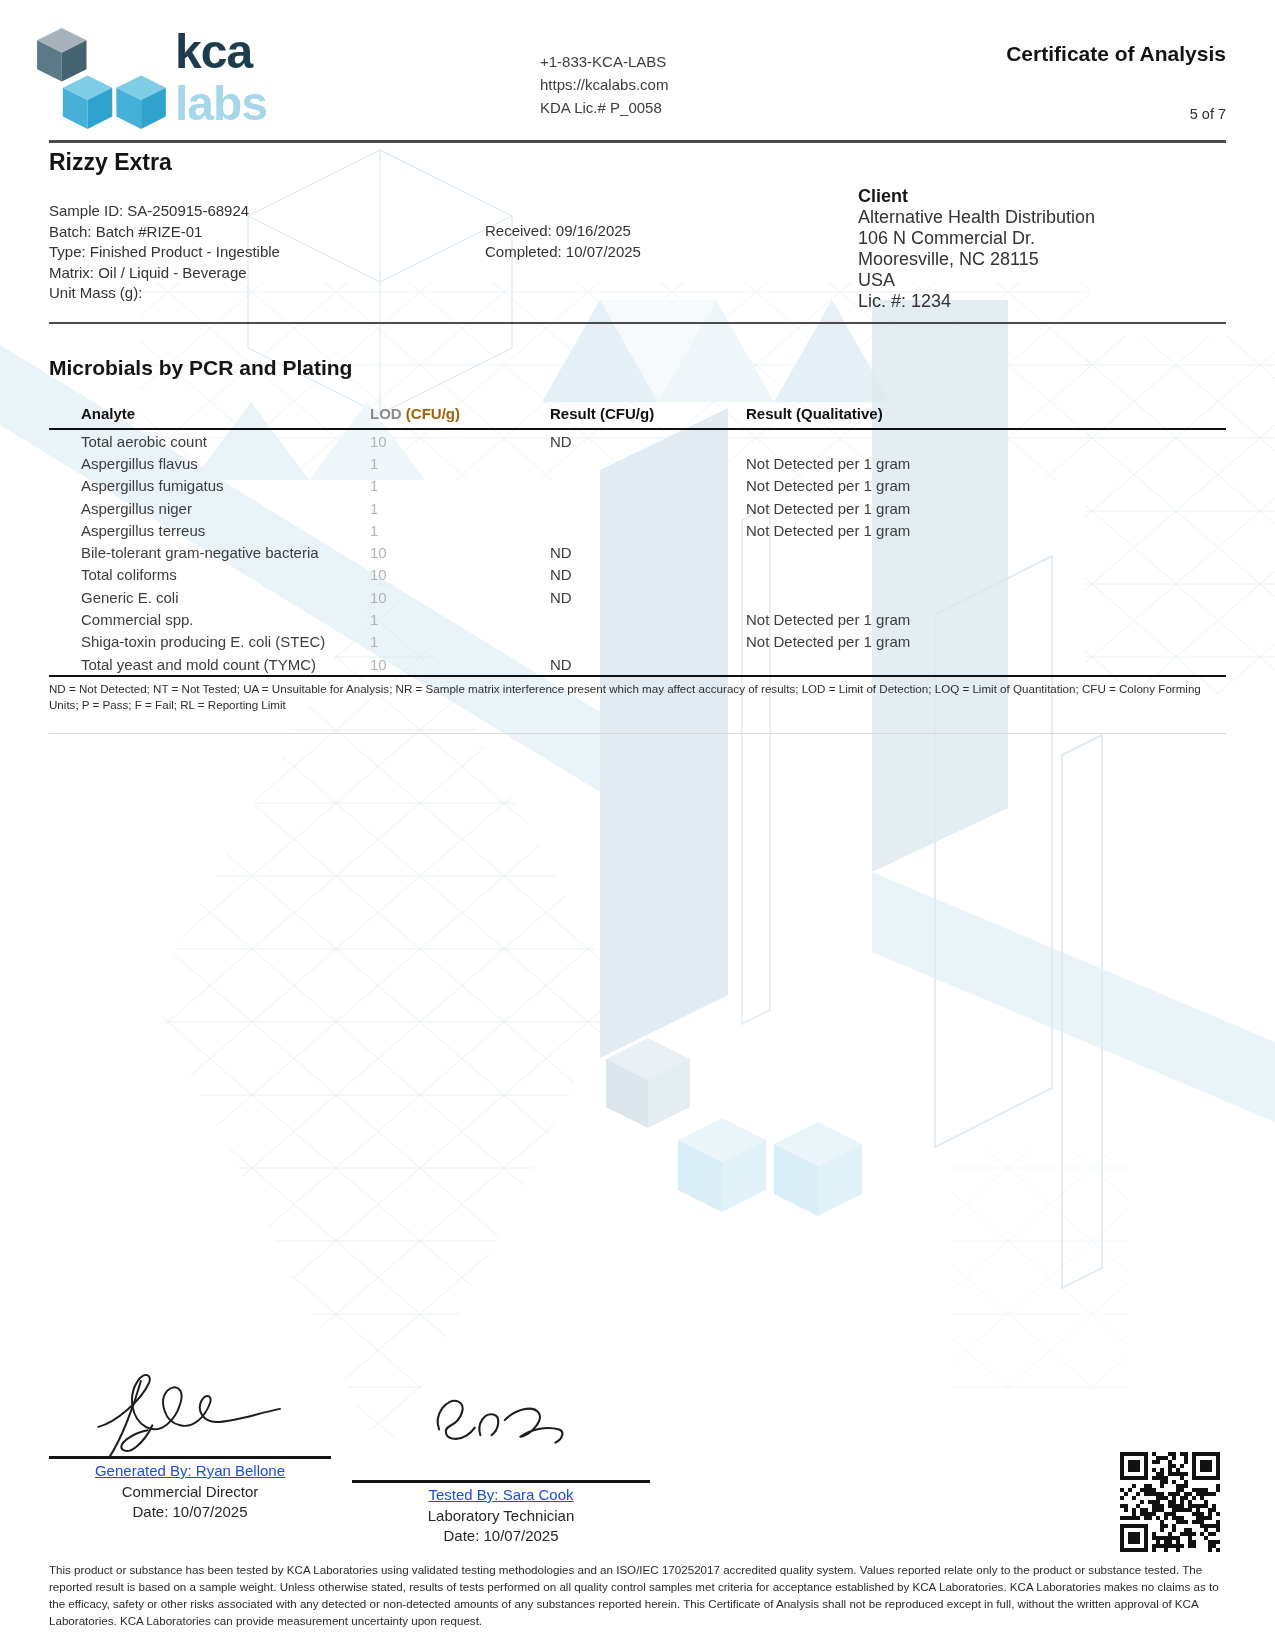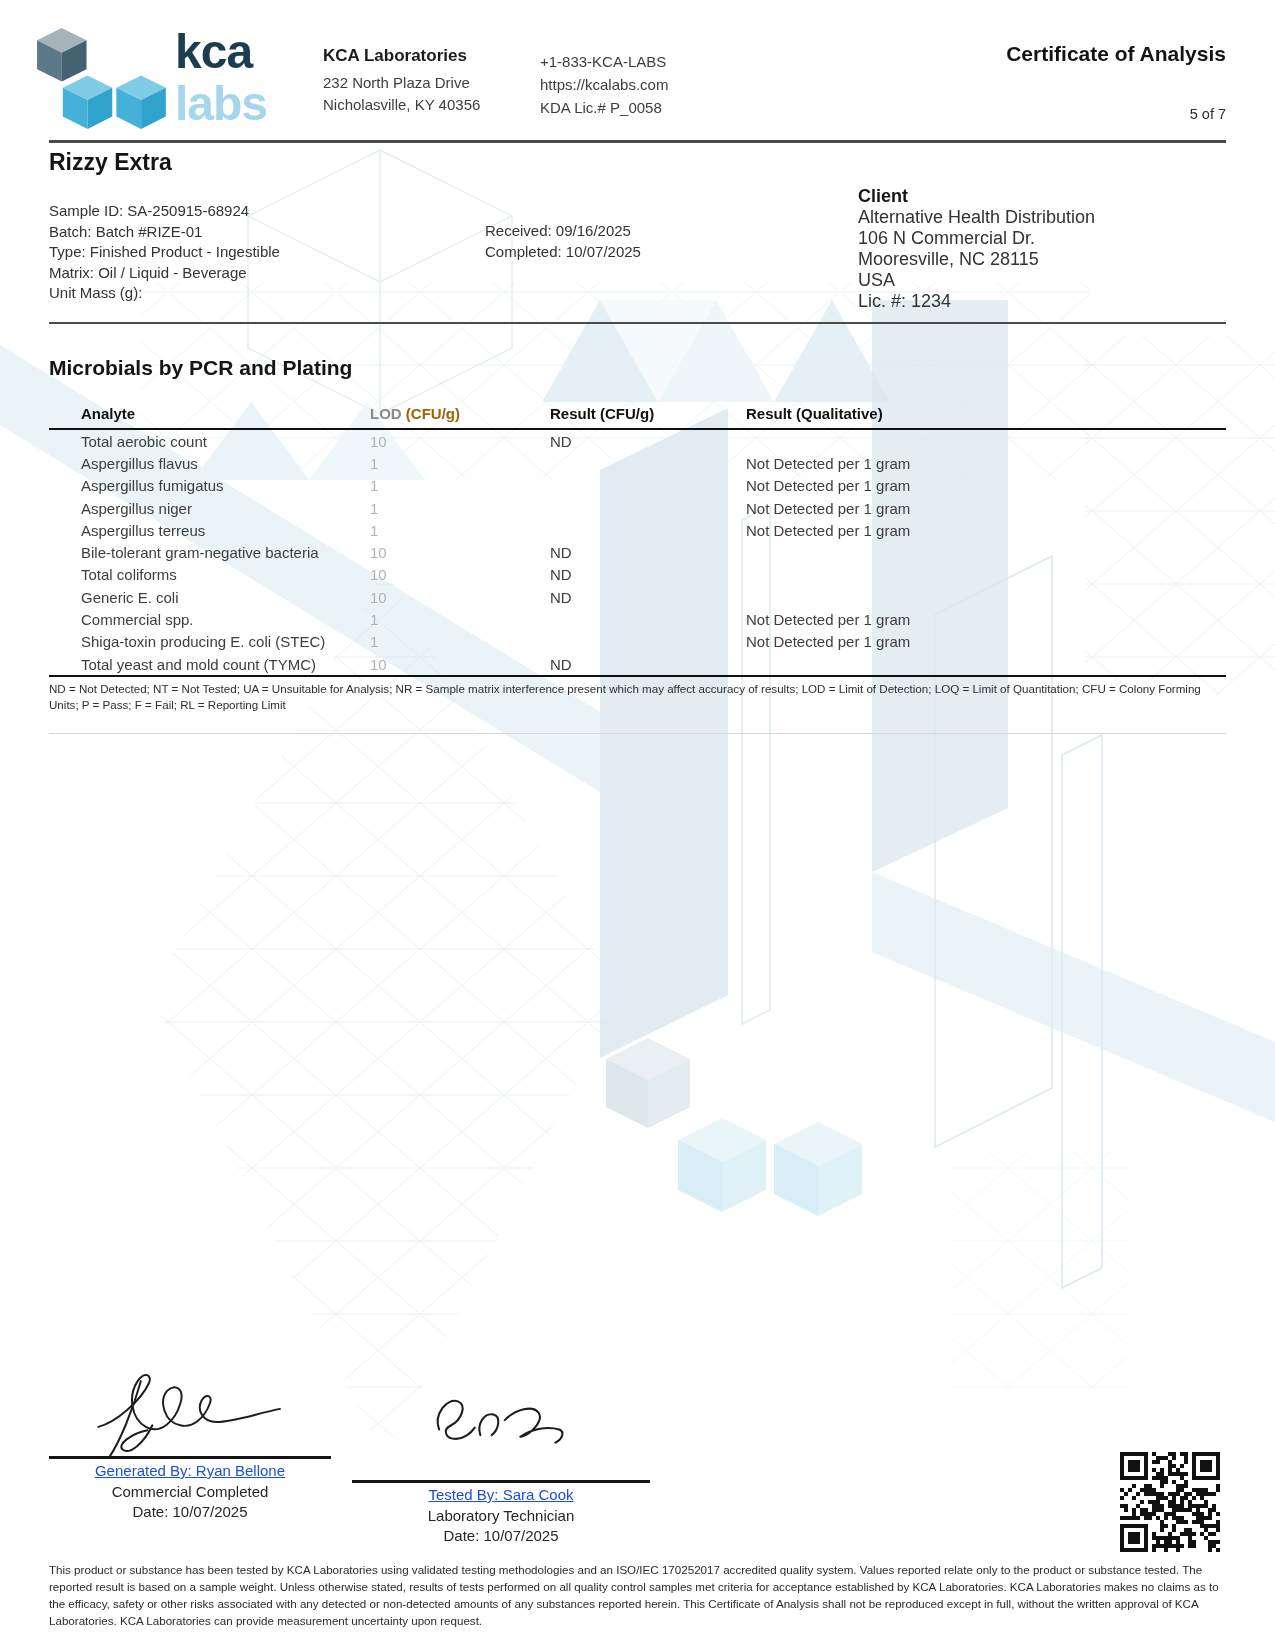--- a/index.html
+++ b/index.html
@@ -122,25 +122,20 @@
       <polygon points="0,12 24,24 24,52 0,40" fill="#45b0d8"></polygon>
       <polygon points="48,12 24,24 24,52 48,40" fill="#2fa3cd"></polygon>
     </g>
   </svg>
 
   <div class="logo-text">
     <div class="logo-kca">kca</div>
     <div class="logo-labs">labs</div>
   </div>
 
-  <div class="lab-block">
-    <div class="lab-name">KCA Laboratories</div>
-    <div class="lab-line">232 North Plaza Drive</div>
-    <div class="lab-line">Nicholasville, KY 40356</div>
-  </div>
 
   <div class="contact-block">
     <div>+1-833-KCA-LABS</div>
     <div>https://kcalabs.com</div>
     <div>KDA Lic.# P_0058</div>
   </div>
 
   <div class="coa-title">Certificate of Analysis</div>
   <div class="page-num">5 of 7</div>
   <div class="rule-top"></div>
@@ -259,21 +254,21 @@
   <div class="sig-block sig1">
     <svg class="sig-img" width="240" height="90" viewBox="0 0 260 110">
       <g fill="none" stroke="#1d1d1d" stroke-width="2.4" stroke-linecap="round">
         <path d="M18 72 C 40 66, 70 40, 80 18 C 84 8, 74 4, 66 16 C 54 34, 58 62, 76 72 C 94 82, 112 64, 118 44 C 124 26, 112 18, 102 28 C 92 40, 98 66, 118 70 C 134 74, 148 60, 154 44 C 158 34, 150 30, 144 40 C 138 52, 146 66, 162 66 C 184 66, 210 56, 240 50"></path>
         <path d="M70 16 C 60 52, 44 90, 32 108"></path>
         <path d="M84 70 C 74 92, 56 106, 48 100 C 40 94, 58 80, 78 76"></path>
       </g>
     </svg>
     <div class="sig-rule"></div>
     <div class="sig-line">Generated By: Ryan Bellone</div>
-    <div class="sig-line2">Commercial Completed</div>
+    <div class="sig-line2">Commercial Director</div>
     <div class="sig-line2">Date: 10/07/2025</div>
   </div>
 
   <div class="sig-block sig2">
     <svg class="sig-img" width="150" height="90" viewBox="0 0 160 96" style="padding-top:24px;">
       <g fill="none" stroke="#1d1d1d" stroke-width="2.2" stroke-linecap="round">
         <path d="M14 40 C 8 24, 22 6, 34 10 C 44 14, 38 30, 26 36 C 18 40, 20 50, 32 50 C 40 50, 48 44, 52 38"></path>
         <path d="M58 46 C 54 34, 62 22, 72 24 C 80 26, 78 40, 70 46"></path>
         <path d="M84 30 C 96 18, 114 14, 120 22 C 126 30, 112 46, 100 48 C 112 40, 128 36, 142 40 C 148 42, 146 50, 138 54"></path>
       </g>

